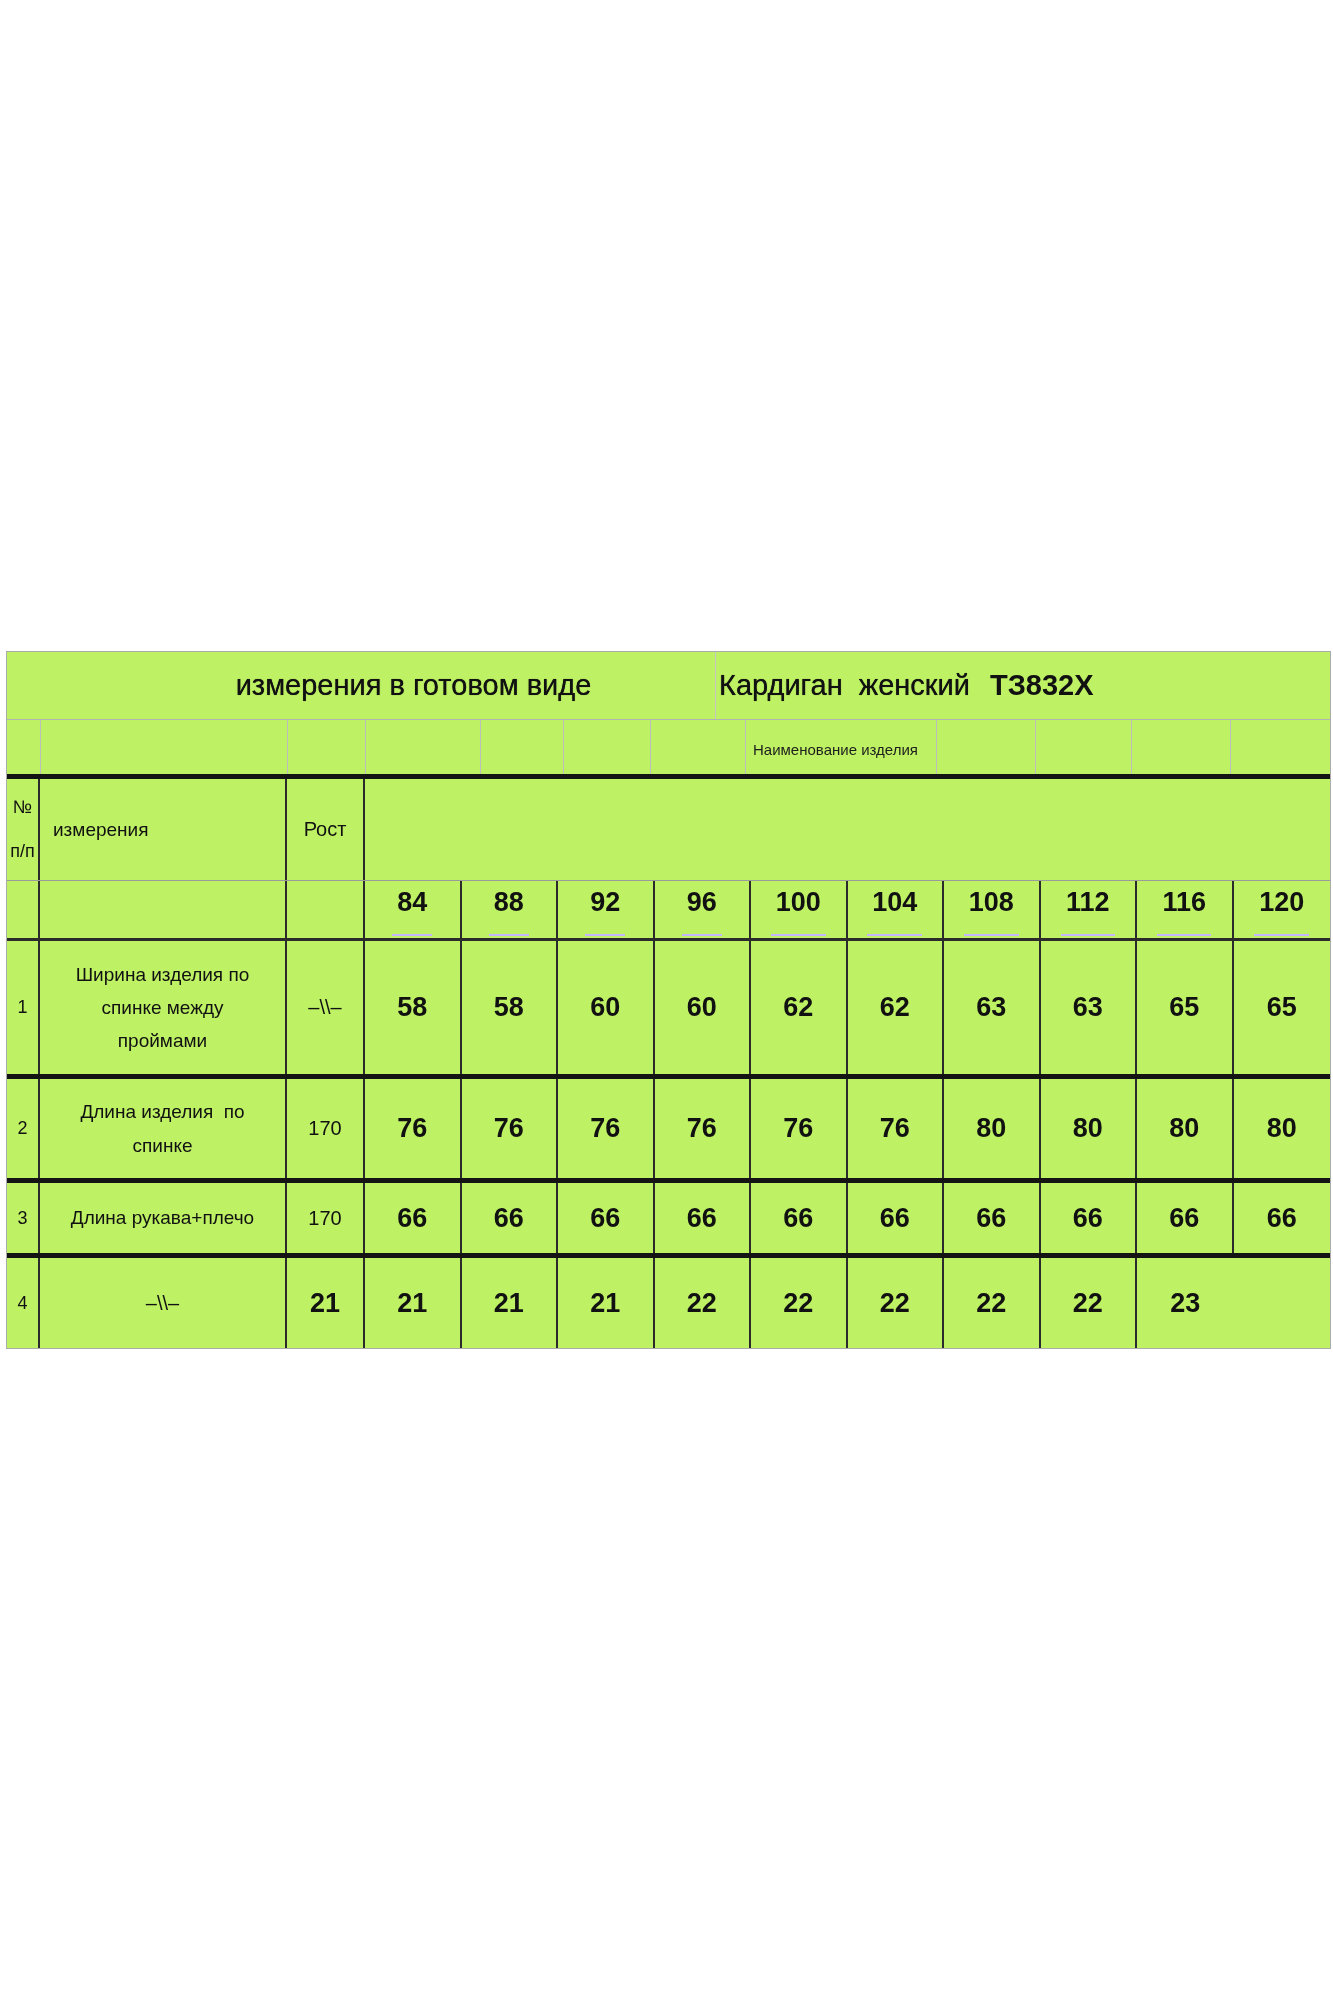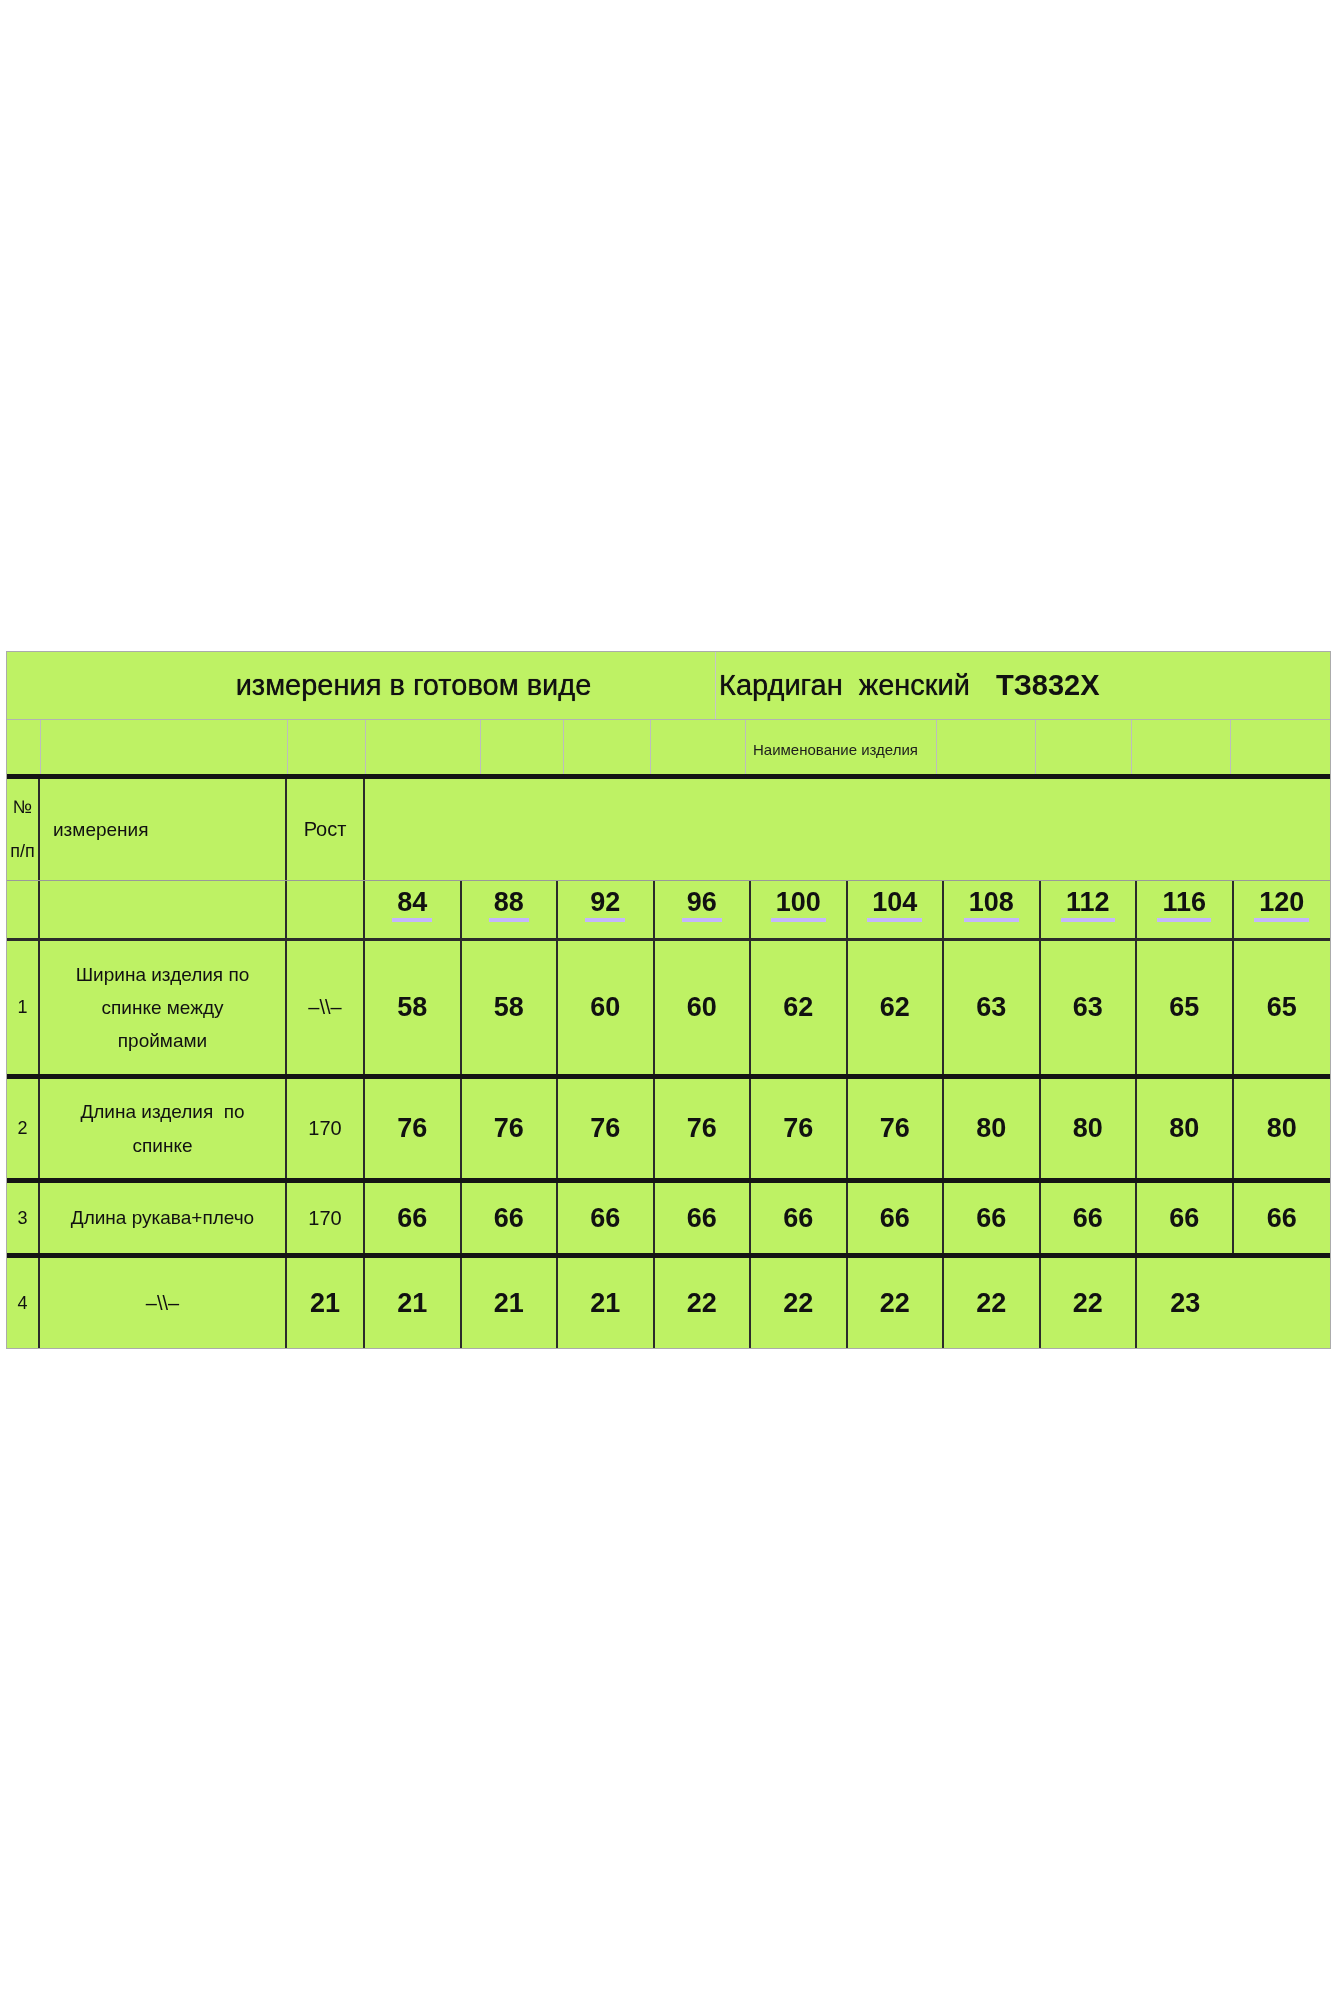--- a/index.html
+++ b/index.html
@@ -8,21 +8,21 @@
   .sheet{position:absolute;left:6px;top:651px;width:1325px;box-sizing:border-box;
          border:1px solid #ababab;background:#bef264;}
   .row{position:relative;box-sizing:border-box;}
 
   
   .title-row{height:68px;border-bottom:1px solid #b3b3b3;display:flex;}
   .title-left{width:709px;box-sizing:border-box;border-right:1px solid #c6c6c6;
               display:flex;align-items:center;justify-content:center;padding-left:105px;}
   .title-right{flex:1;display:flex;align-items:center;padding-left:3px;}
   .title-text{font-size:29px;white-space:pre;text-shadow:0 0 0.7px currentColor;letter-spacing:0;}
-  .article{font-size:29px;font-weight:700;margin-left:26px;letter-spacing:0;}
+  .article{font-size:29px;font-weight:700;margin-left:20px;letter-spacing:0;}
 
   
   .product-row{height:59px;border-bottom:5px solid #141414;}
   .vline{position:absolute;top:0;bottom:0;width:1px;background:#bdbdbd;}
   .product-label{position:absolute;left:746px;top:21px;font-size:15px;color:#1d1d1d;}
 
   
   .grid{display:grid;grid-template-columns:33px 247px 78px repeat(10,1fr);}
   .cell{box-sizing:border-box;min-width:0;}
   .sep{border-right:2px solid #2b2b2b;}
@@ -32,21 +32,21 @@
   .c-num{display:flex;flex-direction:column;align-items:center;justify-content:space-around;
          font-size:18px;padding:6px 0;}
   .c-name{display:flex;flex-direction:column;}
   .c-name .half{flex:1;display:flex;align-items:center;padding-left:13px;font-size:19px;}
   .c-name .half.top{border-bottom:1px solid #d2d2d2;}
   .c-rost{display:flex;align-items:center;justify-content:center;font-size:20px;}
 
   .sizes-row{height:60px;border-bottom:3px solid #2b2b2b;}
   .c-size{display:flex;align-items:flex-start;justify-content:center;padding-top:7px;}
   .size-num{font-size:27px;font-weight:700;line-height:1.05;
-            border-bottom:4px solid #c4b5fd;padding:0 5px 2px;}
+            border-bottom:2px solid #c4b5fd;padding:0 5px 18px;}
 
   .data-row{border-bottom:5px solid #141414;}
   .data-row.r0{height:138px;}
   .data-row.r1{height:104px;}
   .data-row.r2{height:75px;}
   .data-row.r3{height:90px;border-bottom:none;}
   .d-num{display:flex;align-items:center;justify-content:center;font-size:18px;}
   .d-label{display:flex;align-items:center;justify-content:center;text-align:center;
            font-size:19px;line-height:1.75;white-space:pre;}
   .d-rost{display:flex;align-items:center;justify-content:center;font-size:20px;}

